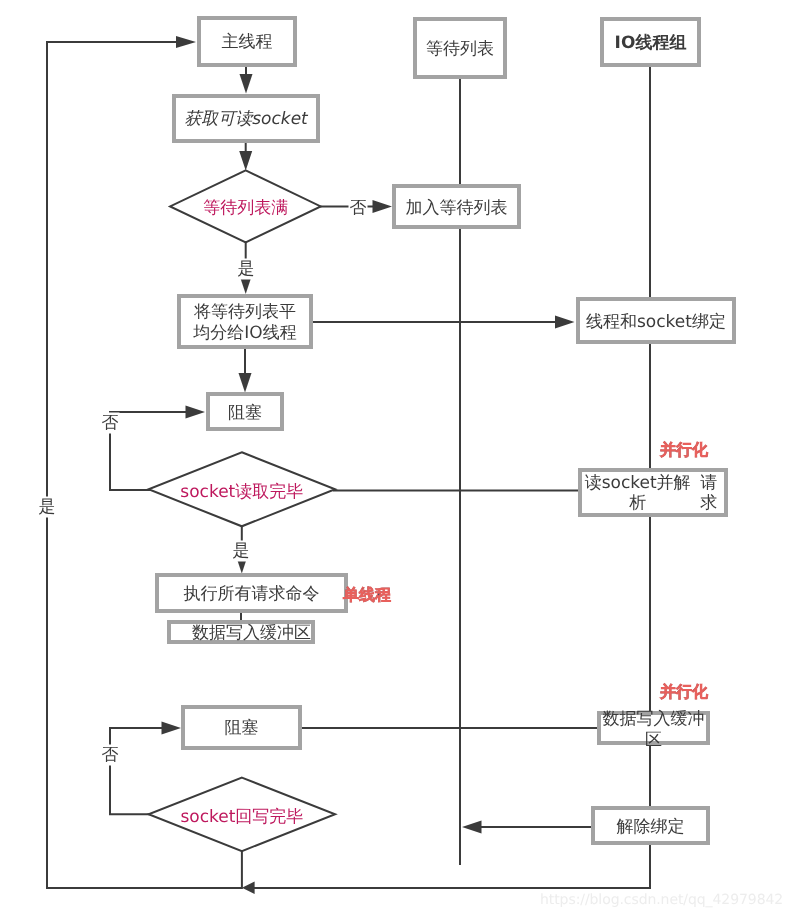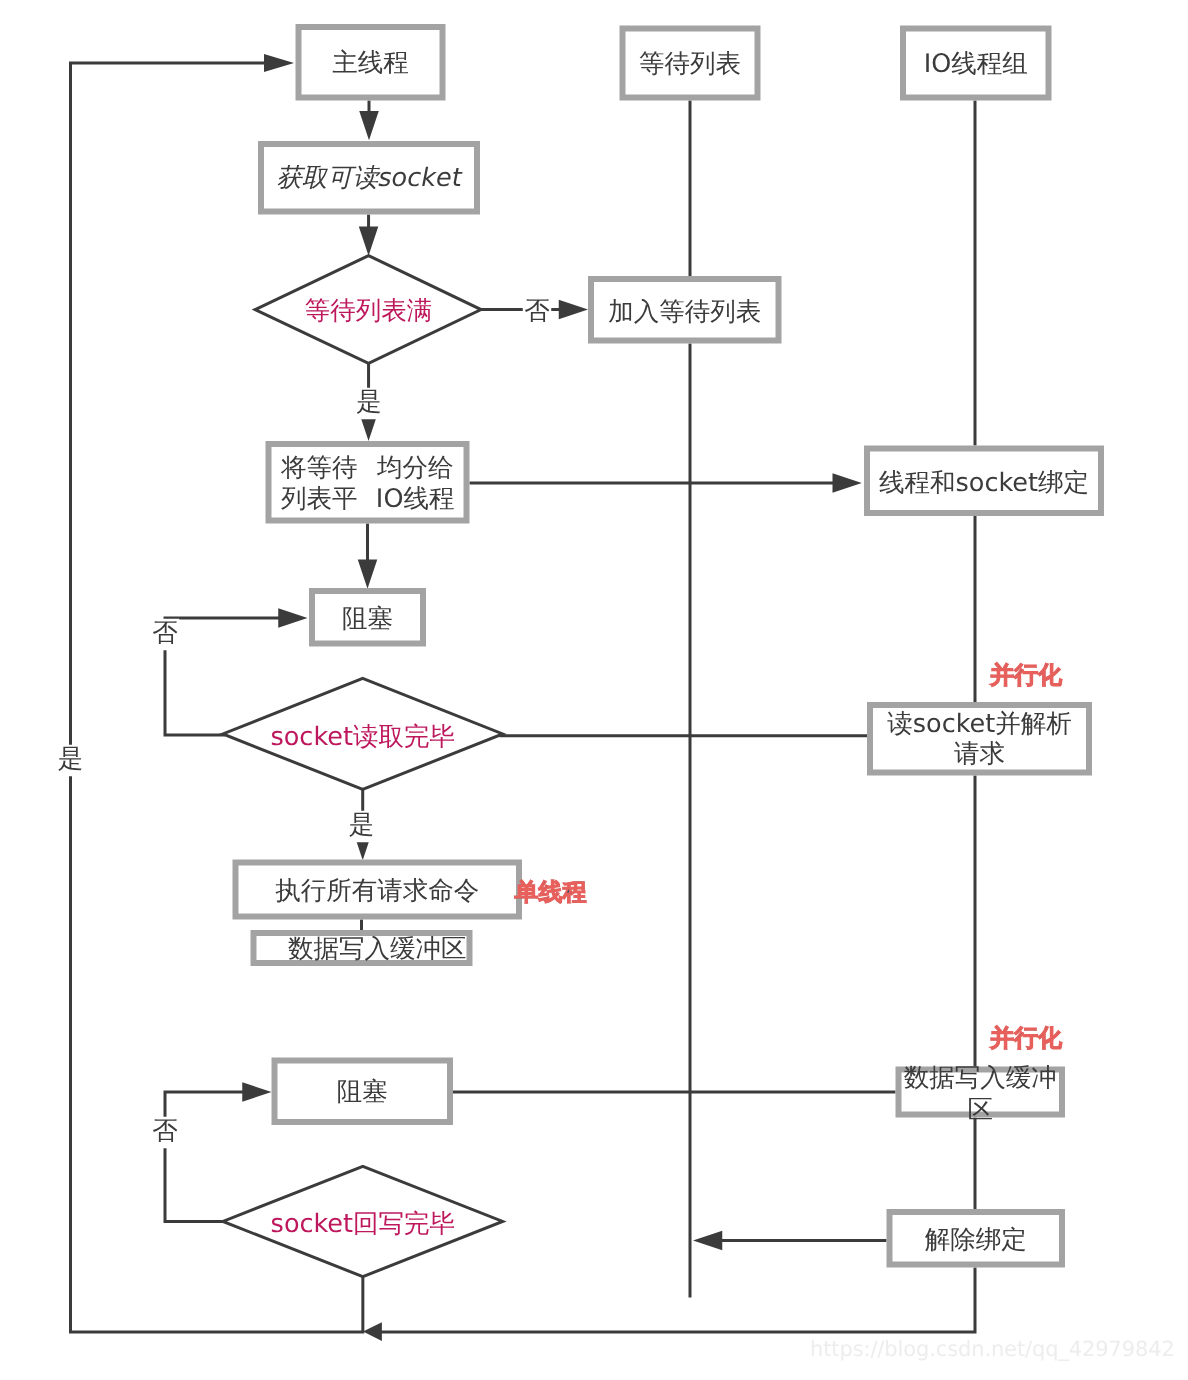--- a/index.html
+++ b/index.html
@@ -76,53 +76,53 @@
   <g stroke="#3b3b3b" stroke-width="2" fill="none">
     <polygon points="245.7,170.4 320.7,206.4 245.7,242.3 170.1,206.4"></polygon>
     <polygon points="241.8,452.3 335.1,489.3 241.8,526.3 148.6,489.3"></polygon>
     <polygon points="241.9,777.6 335.1,814.3 241.9,851.1 148.6,814.3"></polygon>
   </g>
 </svg>
 
 <div class="node" style="left:197px;top:16px;width:100px;height:51px;padding-top:2px;">
   <span>主线程</span>
 </div>
-<div class="node" style="left:413px;top:17px;width:94px;height:50px;padding-top:2px;">
+<div class="node" style="left:413px;top:17px;width:94px;height:62px;padding-top:2px;">
   <span>等待列表</span>
 </div>
-<div class="node" style="left:600px;top:17px;width:101px;height:50px;padding-top:2px;">
+<div class="node" style="left:600px;top:17px;width:101px;height:50px;padding-top:2px;font-weight:bold;">
   <span>IO线程组</span>
 </div>
 
 <div class="node" style="left:172px;top:94px;width:148px;height:49px;padding-top:2px;font-style:italic;">
   <span>获取可读socket</span>
 </div>
 
 <div class="dtext" style="left:245.7px;top:207.9px;">等待列表满</div>
 
 <div class="node" style="left:392px;top:184px;width:129px;height:45px;">
   <span>加入等待列表</span>
 </div>
 
-<div class="node" style="left:177px;top:294px;width:136px;height:55px;line-height:21px;padding-top:3px;">
+<div class="node" style="left:177px;top:294px;width:136px;height:55px;flex-direction:column;line-height:21px;padding-top:3px;">
   <span>将等待列表平</span>
   <span>均分给IO线程</span>
 </div>
 
 <div class="node" style="left:576px;top:297px;width:160px;height:47px;">
   <span>线程和socket绑定</span>
 </div>
 
 <div class="node" style="left:206px;top:392px;width:78px;height:39px;">
   <span>阻塞</span>
 </div>
 
 <div class="dtext" style="left:241.8px;top:492.4px;">socket读取完毕</div>
 
-<div class="node" style="left:578px;top:468px;width:150px;height:49px;flex-direction:column;line-height:20px;padding-top:1px;">
+<div class="node" style="left:578px;top:468px;width:150px;height:49px;flex-direction:row;line-height:20px;padding-top:1px;">
   <span>读socket并解析</span>
   <span>请求</span>
 </div>
 
 <div class="node" style="left:155px;top:573px;width:193px;height:40px;">
   <span>执行所有请求命令</span>
 </div>
 
 <div class="node" style="left:167px;top:620px;width:148px;height:24px;padding-top:2px;justify-content:flex-end;">
   <span>数据写入缓冲区</span>

